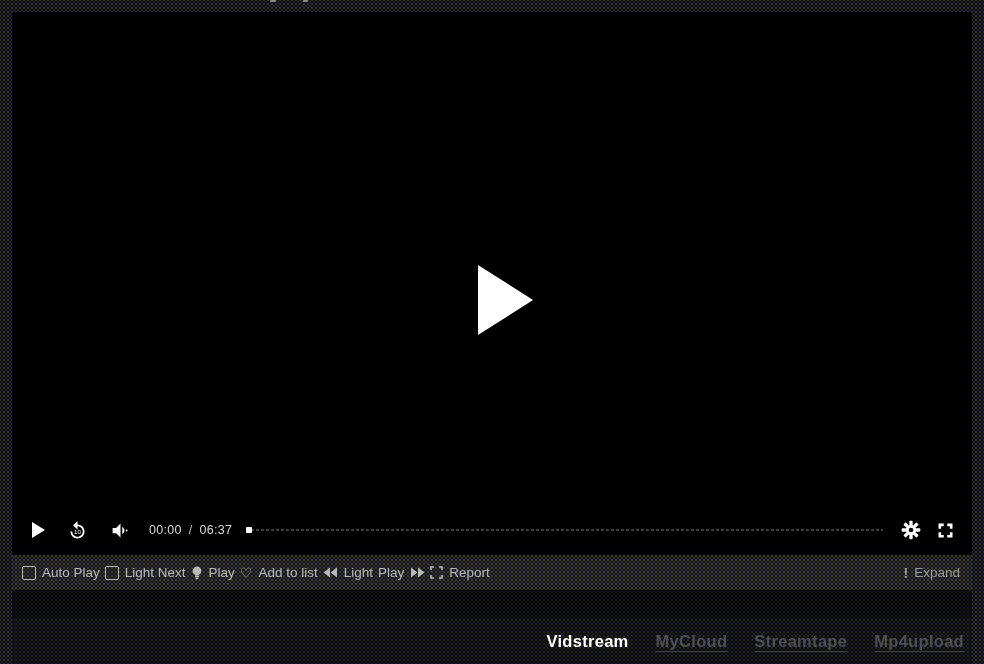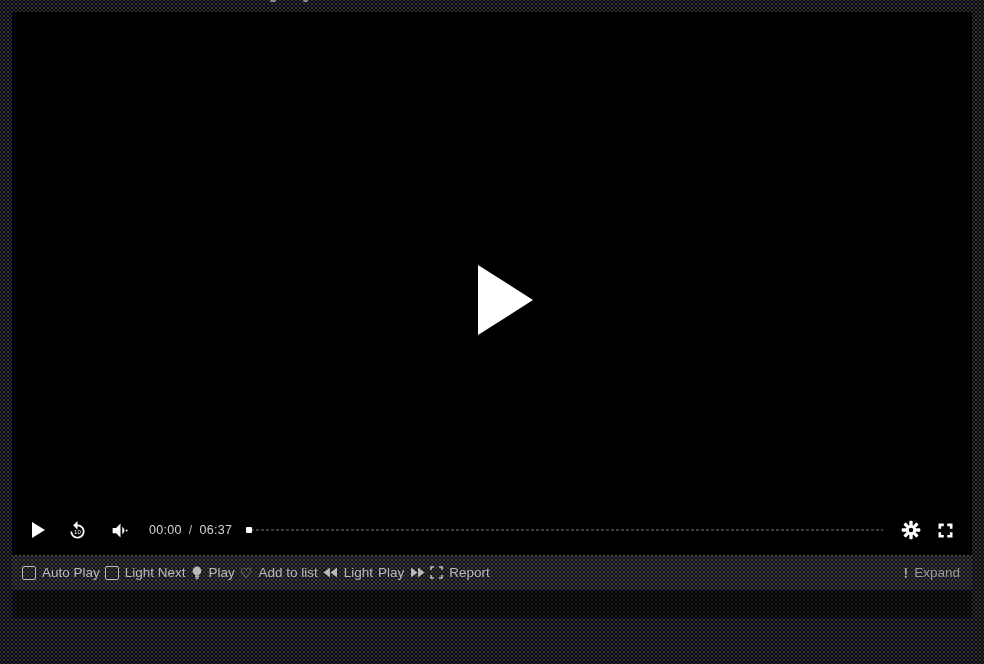--- a/index.html
+++ b/index.html
@@ -187,15 +187,21 @@
       </button>
 
       <button class="tb-item tb-report">
         <span class="excl">!</span>
         <span>Expand</span>
       </button>
     </div>
 
     <div class="gap-strip"></div>
 
+    <div class="servers">
+      <button class="server active">Vidstream</button>
+      <button class="server inactive">MyCloud</button>
+      <button class="server inactive">Streamtape</button>
+      <button class="server inactive">Mp4upload</button>
+    </div>
 
   </div>
 </div>
 
 </body></html>

